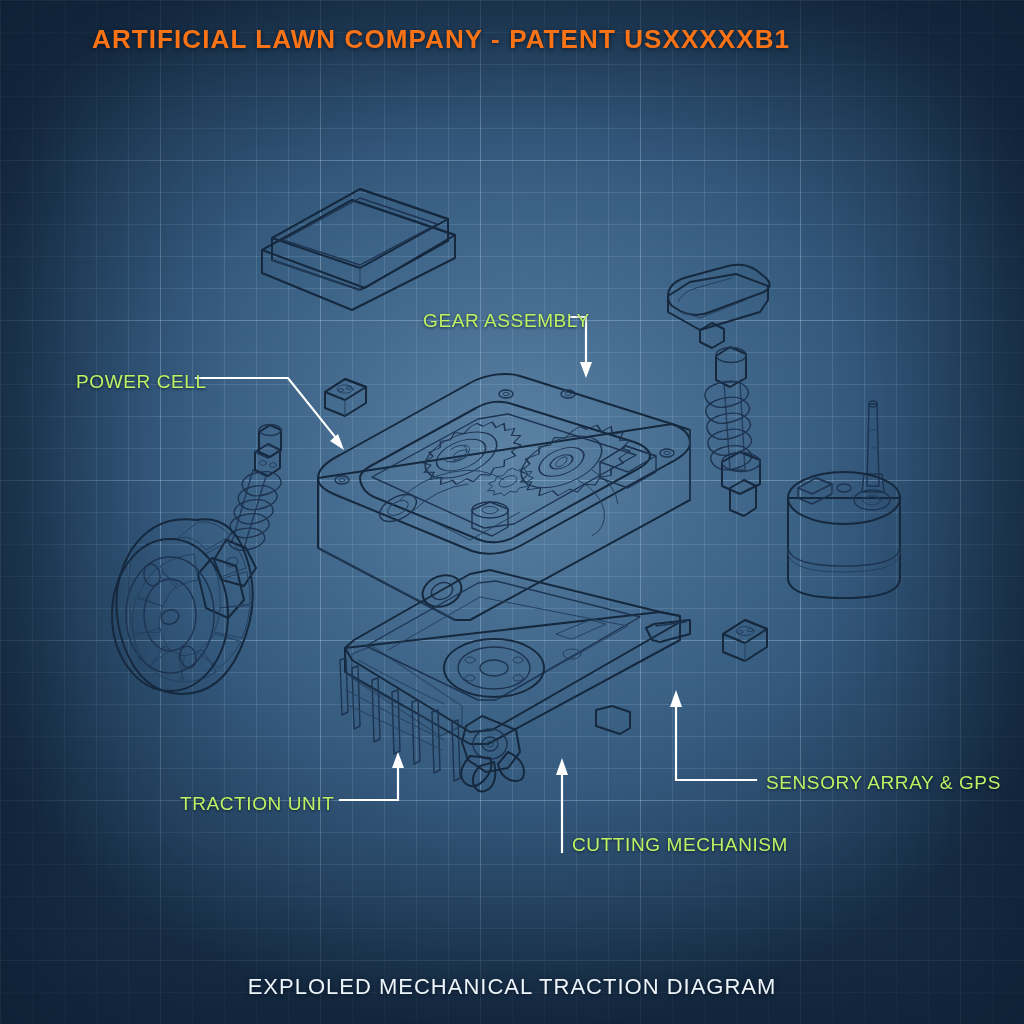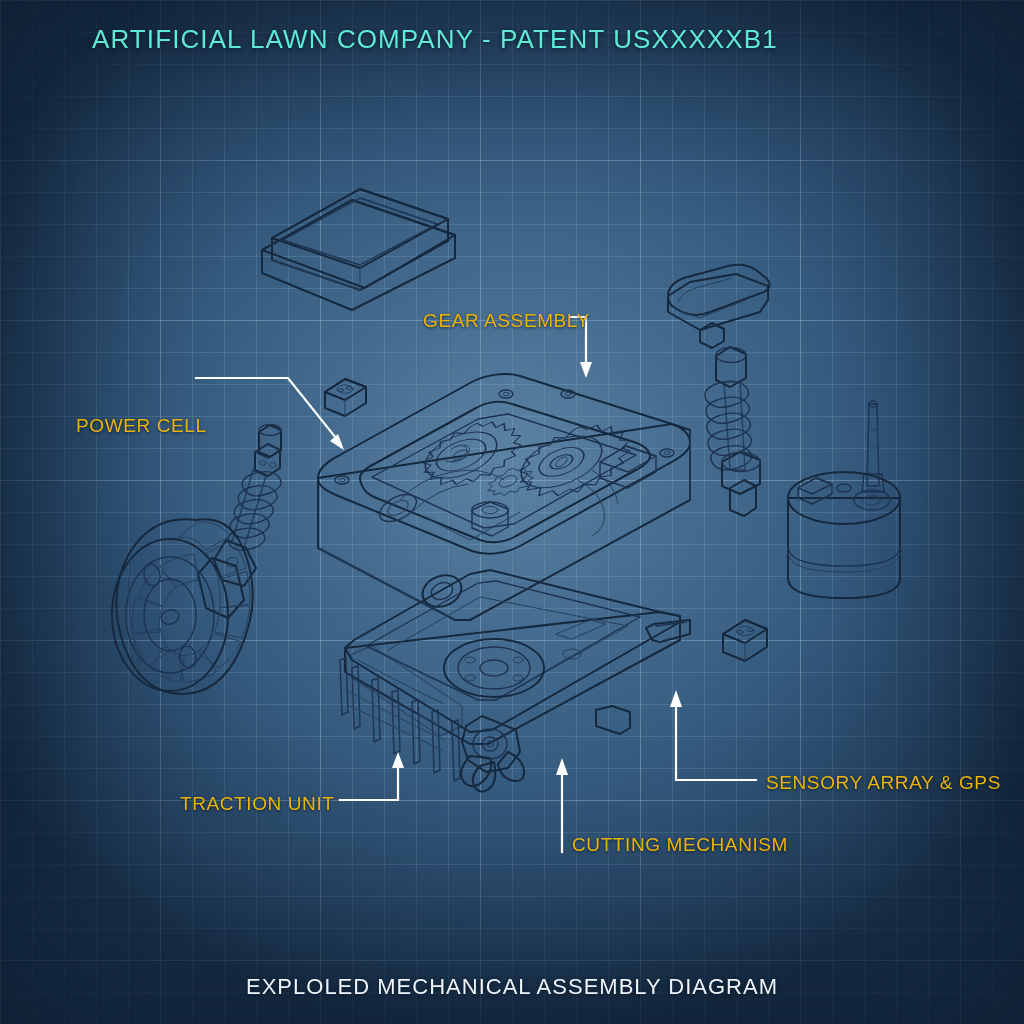--- a/index.html
+++ b/index.html
@@ -74,36 +74,37 @@
   #art {
     position: absolute; inset: 0;
     z-index: 4;
   }
   #labels {
     position: absolute; inset: 0;
     z-index: 5;
   }
   .lbl {
     position: absolute;
-    color: #eab308;
+    color: #bef264;
     font-size: 19px;
     letter-spacing: 0.6px;
     white-space: nowrap;
     text-shadow: 0 1px 3px rgba(6,18,32,0.75);
   }
   #title-text {
     position: absolute;
     left: 92px;
     top: 24px;
-    color: #5eead4;
+    color: #f97316;
     font-size: 26px;
     letter-spacing: 1.1px;
     white-space: nowrap;
     text-shadow: 0 1px 4px rgba(6,18,32,0.8);
     z-index: 5;
+    font-weight: bold;
   }
   #caption-text {
     position: absolute;
     left: 0; right: 0;
     top: 974px;
     text-align: center;
     color: #eef5fa;
     font-size: 22px;
     letter-spacing: 1.0px;
     text-shadow: 0 1px 4px rgba(6,18,32,0.8);
@@ -498,23 +499,23 @@
       <g>
         <path class="leader" d="M756,780 L676,780 L676,700"></path>
         <path class="leader-head" d="M676,690 L670,707 L682,707 Z"></path>
       </g>
     </g>
   </svg>
 
   <div id="labels">
     <div id="title-text">ARTIFICIAL LAWN COMPANY - PATENT USXXXXXB1</div>
 
-    <div class="lbl" style="left:76px;  top:371px;margin-top:44px;">POWER CELL</div>
+    <div class="lbl" style="left:76px;  top:371px;">POWER CELL</div>
     <div class="lbl" style="left:423px; top:310px;">GEAR ASSEMBLY</div>
     <div class="lbl" style="left:180px; top:793px;">TRACTION UNIT</div>
     <div class="lbl" style="left:766px; top:772px;">SENSORY ARRAY &amp; GPS</div>
     <div class="lbl" style="left:572px; top:834px;">CUTTING MECHANISM</div>
 
-    <div id="caption-text">EXPLOLED MECHANICAL ASSEMBLY DIAGRAM</div>
+    <div id="caption-text">EXPLOLED MECHANICAL TRACTION DIAGRAM</div>
   </div>
 
   <div id="bp-noise"></div>
 </div>
 
 </body></html>

